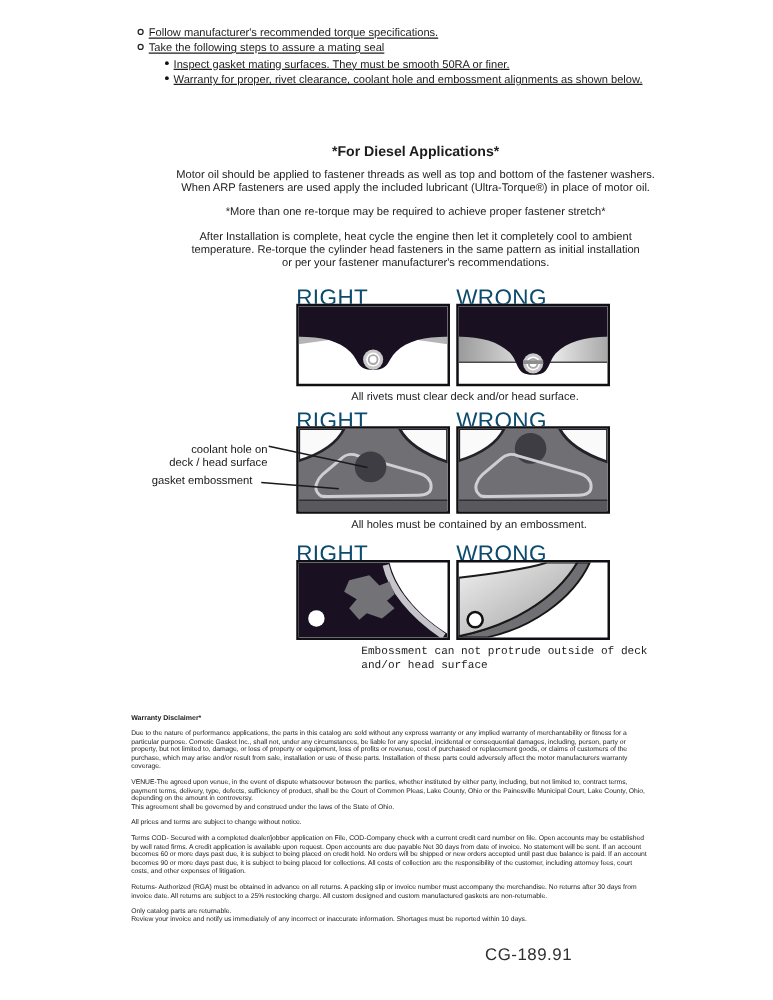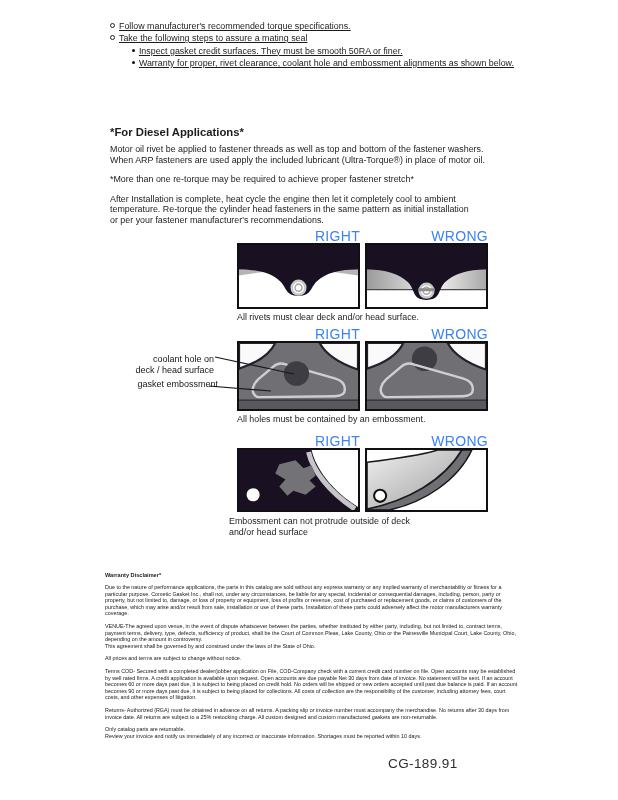--- a/index.html
+++ b/index.html
@@ -17,38 +17,39 @@
   .b-row.sub{padding-left:22px;}
   .ring{
     display:inline-block; width:3px; height:3px; border:1px solid #222;
     border-radius:50%; margin-right:4px; vertical-align:1.5px;
   }
   .dot{
     display:inline-block; width:3.4px; height:3.4px; background:#111;
     border-radius:50%; margin-right:3.5px; vertical-align:1.5px;
   }
   
-  .diesel{position:absolute; left:110px; top:126px; width:445px;}
+  .diesel{position:absolute; left:110px; top:116px; width:445px;text-align:center;}
   .diesel-h{font-size:11.3px; font-weight:bold; margin-bottom:6px;}
   .diesel p{
     margin:0 0 9px 0; font-size:8.9px; line-height:10.6px; white-space:pre-line;
   }
   
   .lbl{
-    position:absolute; width:123px; text-align:right; font-size:14px;
-    color:#3b82f6; letter-spacing:0.3px; white-space:nowrap;
+    position:absolute; width:123px; text-align:left; font-size:18px;
+    color:#0c4a6e; letter-spacing:0.3px; white-space:nowrap;
   }
   .diag{
     position:absolute; box-sizing:border-box; width:123px;
     border:2.5px solid #101014; background:#fff;
   }
   .diag svg{display:block; width:100%; height:100%;}
   .cap{
     position:absolute; font-size:8.9px; line-height:11px; color:#1c1c1e;
     white-space:pre-line;
+    margin-left:44px;
   }
   .anno{
     position:absolute; font-size:9px; line-height:10.6px; text-align:right;
     white-space:pre-line; color:#161616;
   }
   .leader{position:absolute; left:205px; top:350px; width:100px; height:45px;}
   
   .disc{position:absolute; left:105px; top:572px; width:414px; color:#202024;}
   .disc-h{font-size:5.6px; font-weight:bold; margin-bottom:6px;}
   .disc p{margin:0 0 6px 0; font-size:5.4px; line-height:6.6px; white-space:pre-line;}
@@ -59,27 +60,27 @@
   }
 </style>
 </head>
 <body>
 
 <div class="page">
 
   <div class="tips">
     <div class="b-row"><span class="ring"></span><span>Follow manufacturer's recommended torque specifications.</span></div>
     <div class="b-row"><span class="ring"></span><span>Take the following steps to assure a mating seal</span></div>
-    <div class="b-row sub"><span class="dot"></span><span>Inspect gasket credit surfaces.  They must be smooth 50RA or finer.</span></div>
+    <div class="b-row sub"><span class="dot"></span><span>Inspect gasket mating surfaces.  They must be smooth 50RA or finer.</span></div>
     <div class="b-row sub"><span class="dot"></span><span>Warranty for proper, rivet clearance, coolant hole and embossment alignments as shown below.</span></div>
   </div>
 
   <div class="diesel">
     <div class="diesel-h">*For Diesel Applications*</div>
-    <p>Motor oil rivet be applied to fastener threads as well as top and bottom of the fastener washers.
+    <p>Motor oil should be applied to fastener threads as well as top and bottom of the fastener washers.
 When ARP fasteners are used apply the included lubricant (Ultra-Torque®) in place of motor oil.</p>
     <p>*More than one re-torque may be required to achieve proper fastener stretch*</p>
     <p>After Installation is complete, heat cycle the engine then let it completely cool to ambient
 temperature. Re-torque the cylinder head fasteners in the same pattern as initial installation
 or per your fastener manufacturer's recommendations.</p>
   </div>
 
   <span class="lbl" style="left:237px; top:228px;">RIGHT</span>
   <span class="lbl" style="left:365px; top:228px;">WRONG</span>
 
@@ -114,21 +115,21 @@
     </svg>
   </div>
 
   <div class="cap" style="left:237px; top:312px;">All rivets must clear deck and/or head surface.</div>
 
   <span class="lbl" style="left:237px; top:326px;">RIGHT</span>
   <span class="lbl" style="left:365px; top:326px;">WRONG</span>
 
   <div class="anno" style="left:98px; top:354px; width:116px;">coolant hole on
 deck / head surface</div>
-  <div class="anno" style="left:108px; top:379px; width:110px;">gasket embossment</div>
+  <div class="anno" style="left:92px; top:379px; width:110px;">gasket embossment</div>
 
   <div class="diag" style="left:237px; top:341px; height:70px;">
     <svg viewBox="0 0 118 67" preserveAspectRatio="none">
       <rect x="0" y="0" width="118" height="67" fill="#6f6f74"></rect>
       <rect x="0" y="58" width="118" height="9" fill="#58585d"></rect>
       <line x1="0" y1="58" x2="118" y2="58" stroke="#2e2e33" stroke-width="1.2"></line>
       <path d="M0,0 L36,0 Q28,17 0,26 Z" fill="#fafafa" stroke="#222228" stroke-width="2.2"></path>
       <path d="M118,0 L80,0 Q89,17 118,27 Z" fill="#fafafa" stroke="#222228" stroke-width="2.2"></path>
       <path d="M15,52 C12,48 14,42 19,37 L34,24 C37,21 42,20 47,22 L95,36 C102,38 105,42 105,47 C105,52 101,54 95,54 L23,55 C18,55 17,55 15,52 Z" fill="none" stroke-width="2.4" stroke="#cfcfd3"></path>
       <circle cx="57" cy="31" r="12.5" fill="#3d3d43"></circle>
@@ -173,21 +174,21 @@
           <stop offset="0" stop-color="#f0f0f0"></stop>
             <stop offset="1" stop-color="#9e9e9e"></stop>
         </linearGradient>
       </defs>
       <path d="M94,0 C76,30 40,50 0,58 L0,59 L22,59 C56,52 90,30 104,0 Z" fill="#6f6f74" stroke="#161616" stroke-width="1.4"></path>
       <path d="M0,12 C34,8 58,4 70,0 L94,0 C76,30 40,50 0,58 Z" fill="url(#g3)" stroke="#1a1a1a" stroke-width="1.6"></path>
       <circle cx="13" cy="45" r="6" fill="#ffffff" stroke="#111111" stroke-width="2"></circle>
     </svg>
   </div>
 
-  <div class="cap" style="left:229px; top:516px;">Embossment can not protrude outside of deck
+  <div class="cap" style="left:245px; top:516px;font-family:Liberation Mono, monospace;">Embossment can not protrude outside of deck
 and/or head surface</div>
 
   <div class="disc">
     <div class="disc-h">Warranty Disclaimer*</div>
     <p>Due to the nature of performance applications, the parts in this catalog are sold without any express warranty or any implied warranty of merchantability or fitness for a particular purpose.  Cometic Gasket Inc., shall not, under any circumstances, be liable for any special, incidental or consequential damages, including, person, party or property, but not limited to, damage, or loss of property or equipment, loss of profits or revenue, cost of purchased or replacement goods, or claims of customers of the purchase, which may arise and/or result from sale, installation or use of these parts.  Installation of these parts could adversely affect the motor manufacturers warranty coverage.</p>
     <p>VENUE-The agreed upon venue, in the event of dispute whatsoever between the parties, whether instituted by either party, including, but not limited to, contract terms, payment terms, delivery, type, defects, sufficiency of product, shall be the Court of Common Pleas, Lake County, Ohio or the Painesville Municipal Court, Lake County, Ohio, depending on the amount in controversy.
 This agreement shall be governed by and construed under the laws of the State of Ohio.</p>
     <p>All prices and terms are subject to change without notice.</p>
     <p>Terms COD- Secured with a completed dealer/jobber application on File, COD-Company check with a current credit card number on file.  Open accounts may be established by well rated firms.  A credit application is available upon request.  Open accounts are due payable Net 30 days from date of invoice.  No statement will be sent.  If an account becomes 60 or more days past due, it is subject to being placed on credit hold.  No orders will be shipped or new orders accepted until past due balance is paid.  If an account becomes 90 or more days past due, it is subject to being placed for collections.  All costs of collection are the responsibility of the customer, including attorney fees, court costs, and other expenses of litigation.</p>
     <p>Returns- Authorized (RGA) must be obtained in advance on all returns.  A packing slip or invoice number must accompany the merchandise.  No returns after 30 days from invoice date.  All returns are subject to a 25% restocking charge.  All custom designed and custom manufactured gaskets are non-returnable.</p>

